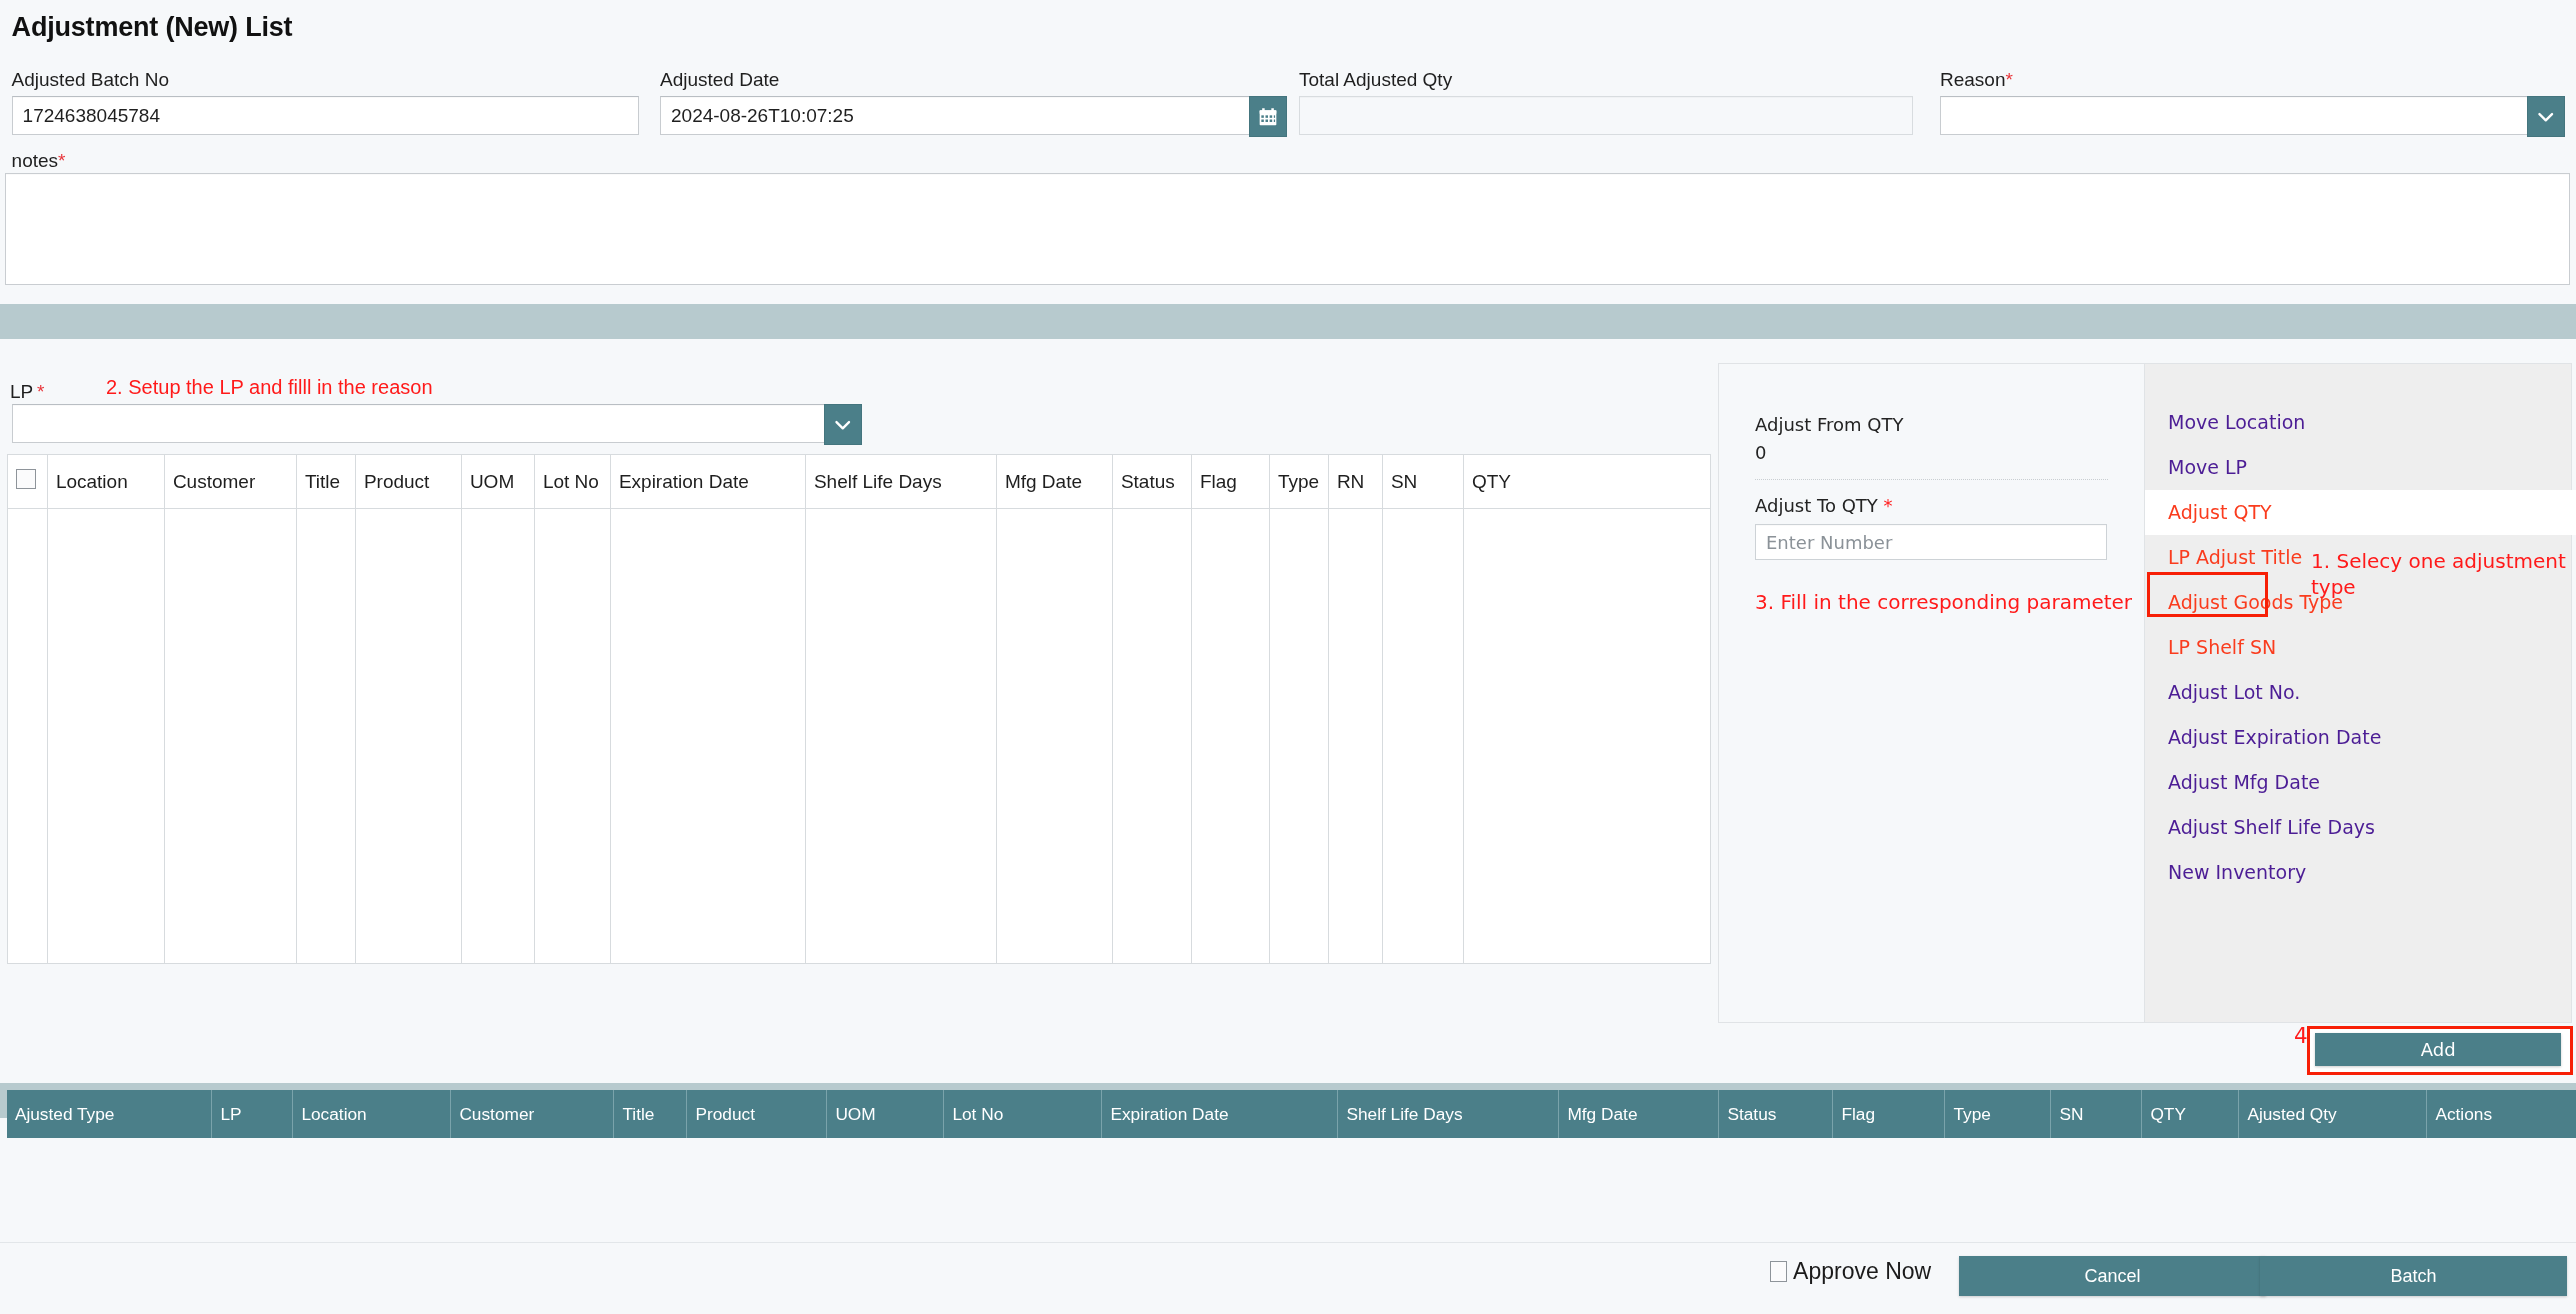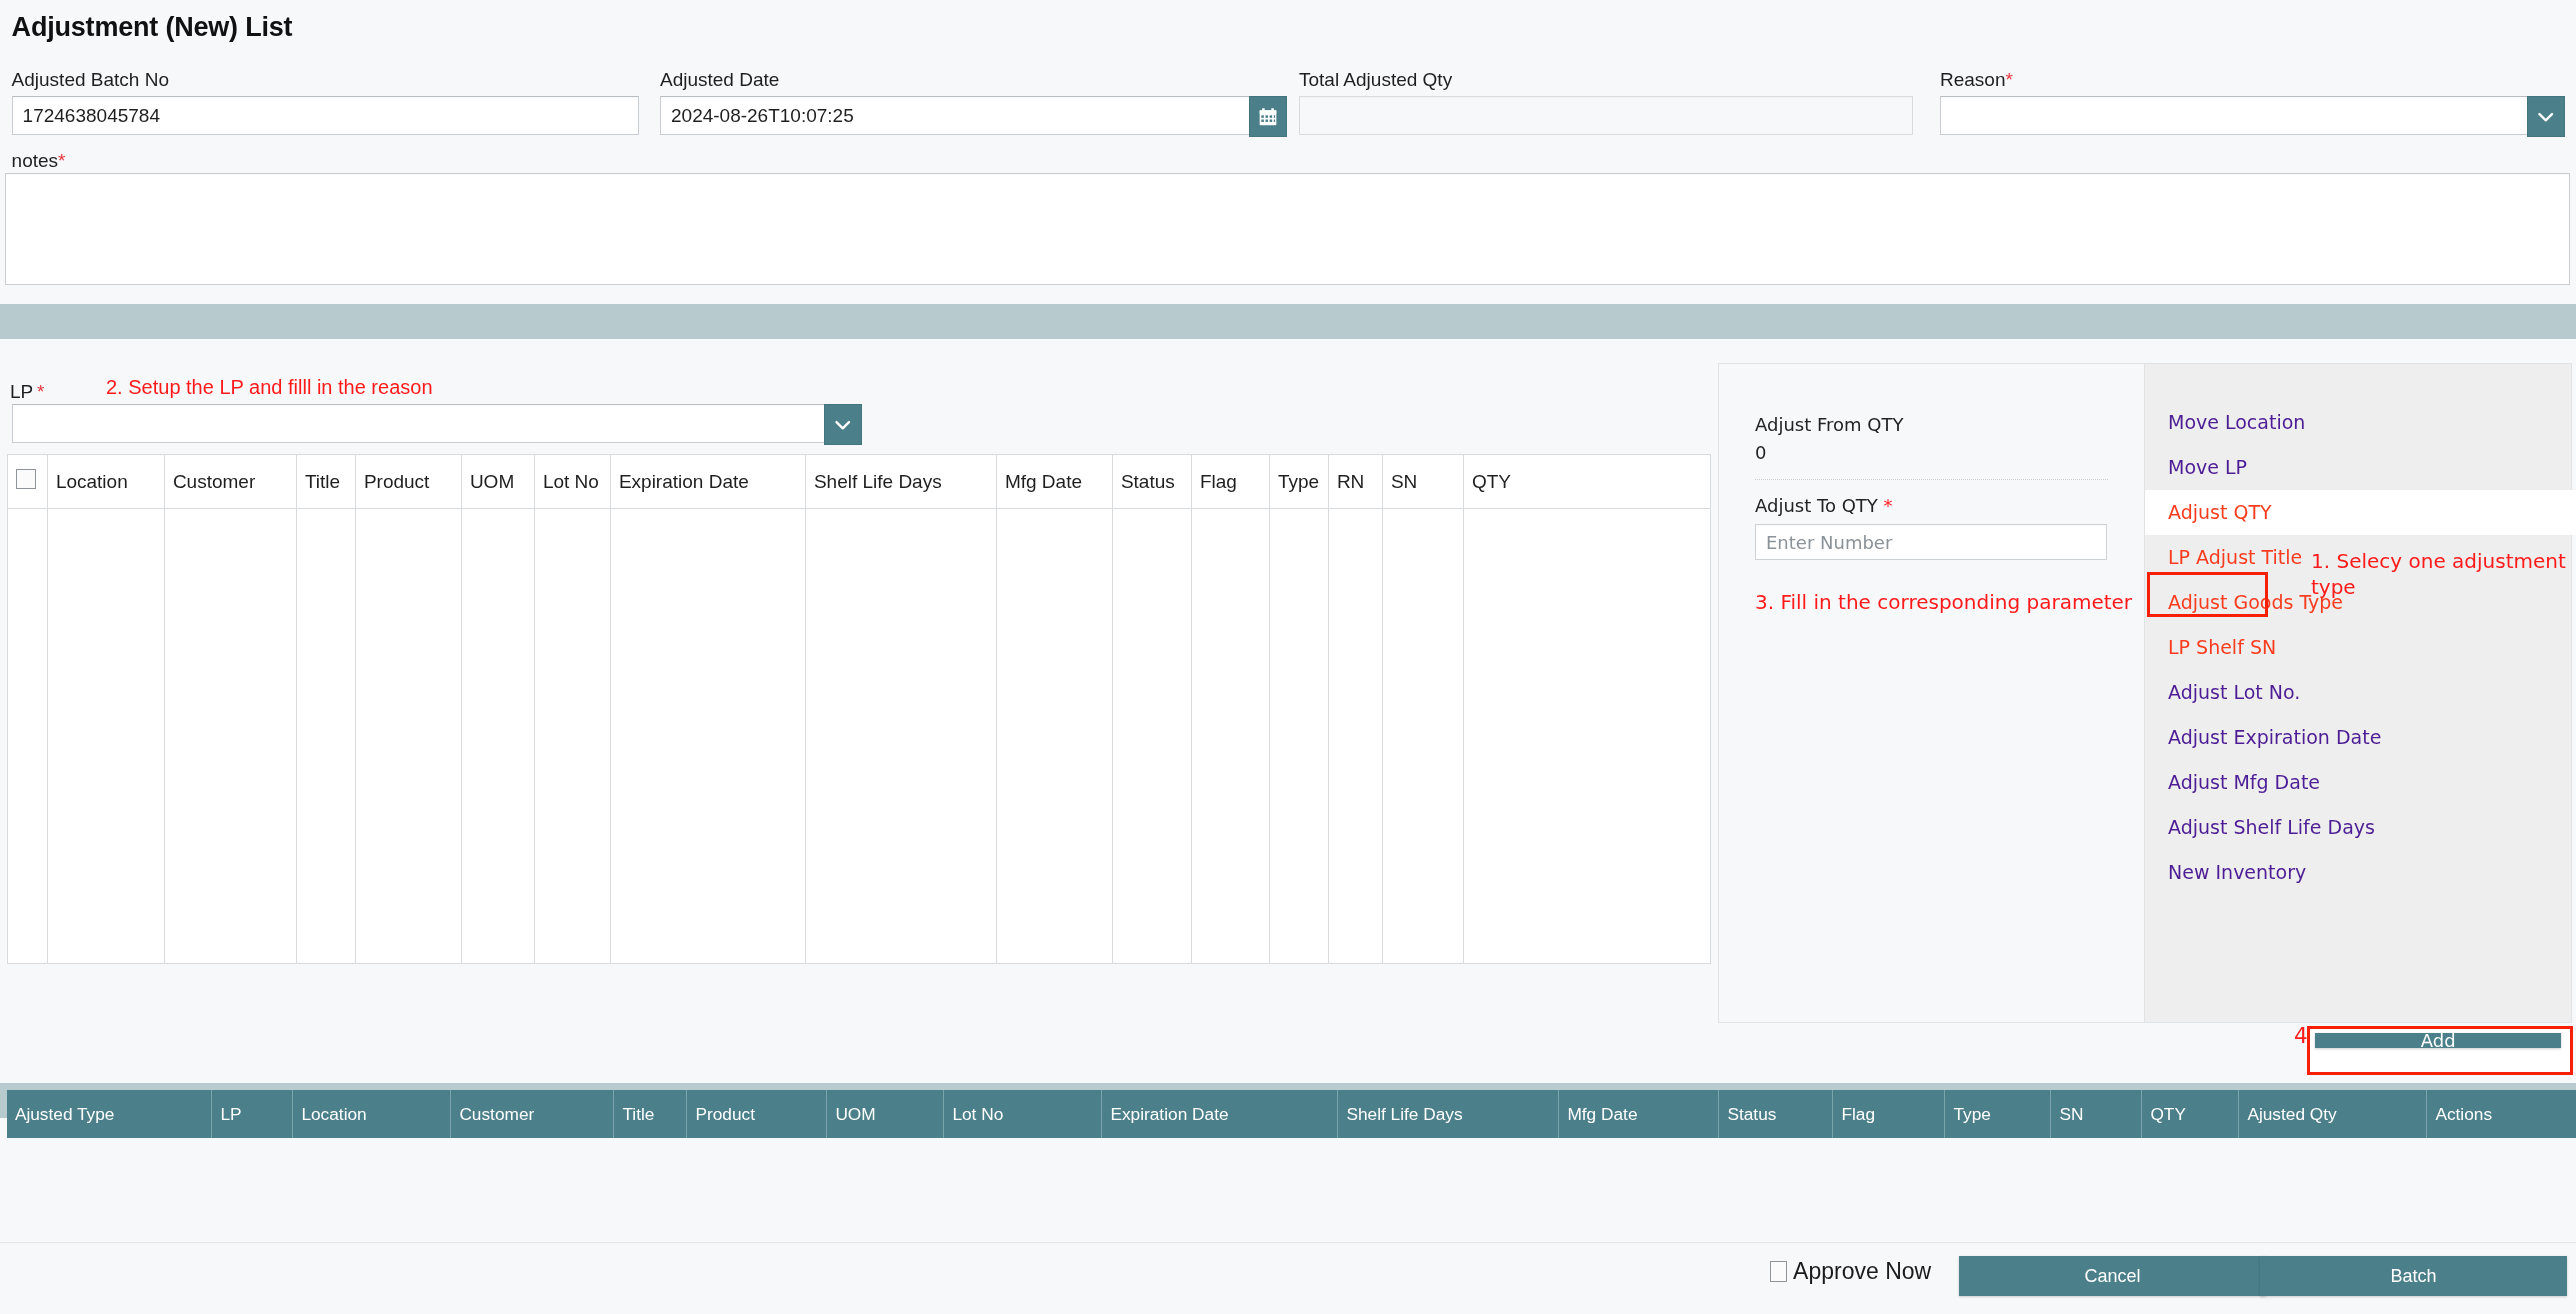--- a/index.html
+++ b/index.html
@@ -300,21 +300,21 @@
     height: 49px;
     border: 3.3px solid #f71f06;
     box-sizing: border-box;
     background: #ffffff;
   }
   #add-btn {
     position: absolute;
     left: 8.3px;
     top: 7.4px;
     width: 246px;
-    height: 15px;
+    height: 33px;
     background: #4b7f89;
     color: #ffffff;
     font-family: "DejaVu Sans", sans-serif;
     font-size: 18px;
     display: flex;
     align-items: center;
     justify-content: center;
     cursor: pointer;
     box-shadow: 0 0.8px 2.5px rgba(0,0,0,0.2);
   }

